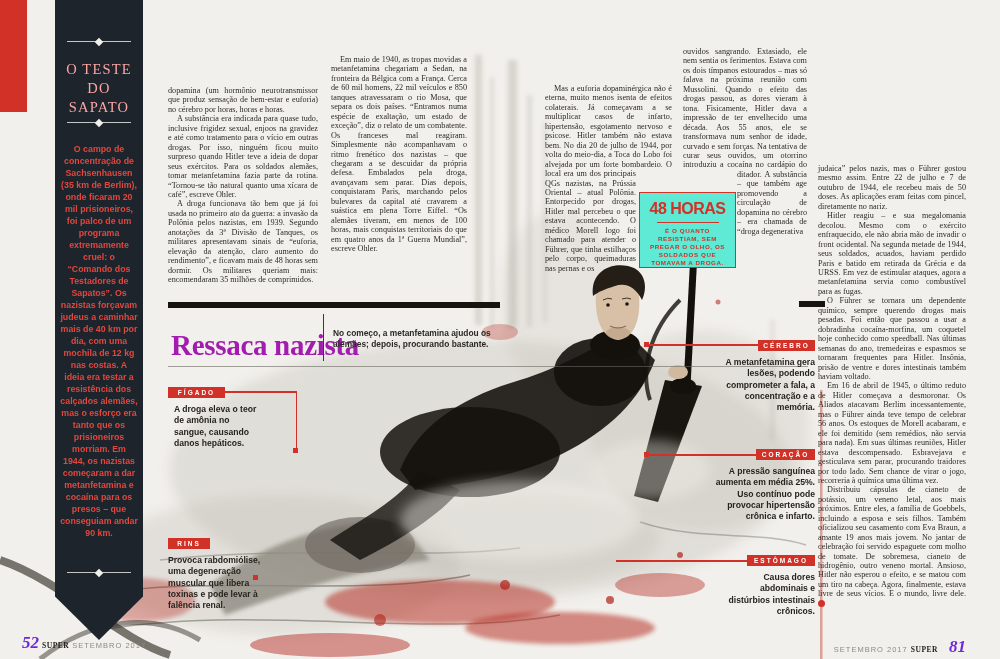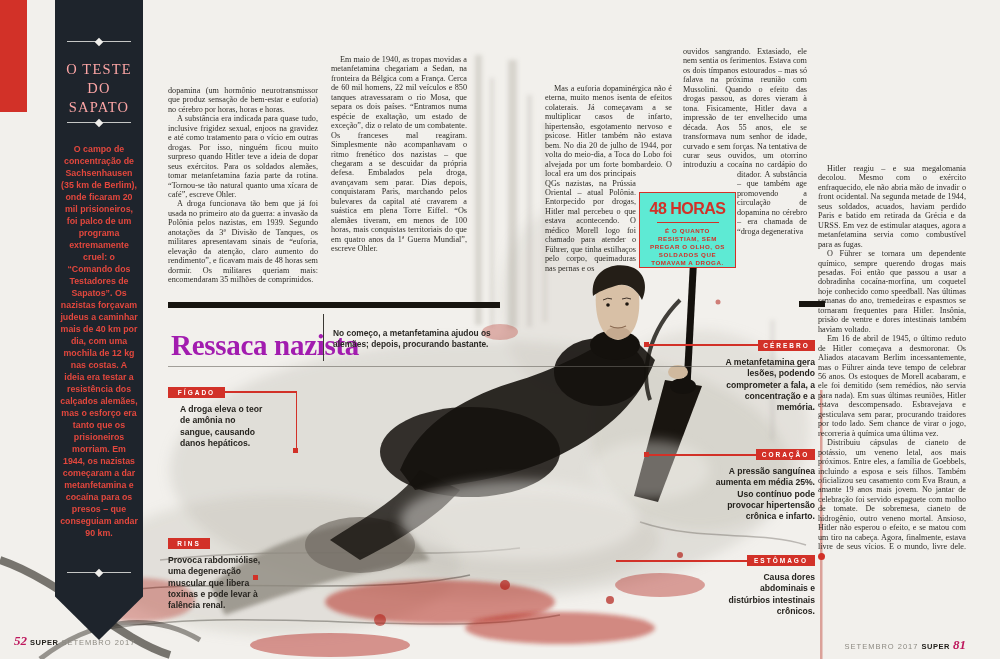--- a/index.html
+++ b/index.html
@@ -69,22 +69,22 @@
   .stat-rule{width:62px;height:1px;background:#d23128;margin:4px auto 4px;}
   .stat-cap{margin:0 8px;font-family:"Liberation Sans",sans-serif;font-weight:700;
         font-size:6.2px;line-height:8px;letter-spacing:.6px;color:#d23128;}
 
   
   .footer{position:absolute;z-index:9;font-family:"Liberation Sans",sans-serif;font-size:7.5px;
           letter-spacing:1px;color:#8d8a82;}
   .f-left{left:14px;top:633px;}
   .f-right{right:34px;top:637px;text-align:right;}
   .f-num{font-family:"Liberation Serif",serif;font-style:italic;font-weight:700;
-         font-size:13px;color:#be185d;letter-spacing:0;}
-  .f-brand{font-weight:700;color:#23211c;letter-spacing:.5px;}
+         font-size:17px;color:#6d28d9;letter-spacing:0;margin-left:8px;}
+  .f-brand{font-weight:700;color:#23211c;letter-spacing:.5px;font-family:Liberation Serif, serif;}
 </style>
 </head>
 <body>
 
 <div class="spread">
 
   <svg class="illus" viewBox="0 0 1000 659" aria-hidden="true">
     <defs>
       <filter id="b2">
           <feGaussianBlur stdDeviation="2"></feGaussianBlur>
@@ -187,20 +187,21 @@
   <div class="col c2">
     <p class="ind">Em maio de 1940, as tropas movidas a metanfetamina chegariam a Sedan, na fronteira da Bélgica com a França. Cerca de 60 mil homens, 22 mil veículos e 850 tanques atravessaram o rio Mosa, que separa os dois países. “Entramos numa espécie de exaltação, um estado de exceção”, diz o relato de um combatente. Os franceses mal reagiram. Simplesmente não acompanhavam o ritmo frenético dos nazistas – que chegaram a se descuidar da própria defesa. Embalados pela droga, avançavam sem parar. Dias depois, conquistaram Paris, marchando pelos bulevares da capital até cravarem a suástica em plena Torre Eiffel. “Os alemães tiveram, em menos de 100 horas, mais conquistas territoriais do que em quatro anos da 1ª Guerra Mundial”, escreve Ohler.</p>
   </div>
   <div class="col c3">
     <p class="ind"><span>Mas a euforia dopaminérgica não é eterna, muito menos isenta de efeitos colaterais. Já começavam a se multiplicar casos de infarto, hipertensão, esgotamento nervoso e psicose. Hitler também não estava bem. No dia 20 de julho de 1944, por volta do meio-dia, a Toca do Lobo foi alvejada por um forte bombardeio. O local era um dos principais </span><span class="spacer-r"></span><span>QGs nazistas, na Prússia Oriental – atual Polônia. Entorpecido por drogas, Hitler mal percebeu o que estava acontecendo. O médico Morell logo foi chamado para atender o Führer, que tinha estilhaços pelo corpo, queimaduras nas pernas e os</span></p>
   </div>
   <div class="col c4">
     <p><span>ouvidos sangrando. Extasiado, ele nem sentia os ferimentos. Estava com os dois tímpanos estourados – mas só falava na próxima reunião com Mussolini. Quando o efeito das drogas passou, as dores vieram à tona. Fisicamente, Hitler dava a impressão de ter envelhecido uma década. Aos 55 anos, ele se transformava num senhor de idade, curvado e sem forças. Na tentativa de curar seus ouvidos, um otorrino introduziu a cocaína no cardápio do ditador. A substância </span><span class="spacer-l"></span><span>– que também age promovendo a circulação de dopamina no cérebro – era chamada de “droga degenerativa</span></p>
   </div>
   <div class="col c5">
+    <p>judaica” pelos nazis, mas o Führer gostou mesmo assim. Entre 22 de julho e 7 de outubro de 1944, ele recebeu mais de 50 doses. As aplicações eram feitas com pincel, diretamente no nariz.</p>
     <p class="ind">Hitler reagiu – e sua megalomania decolou. Mesmo com o exército enfraquecido, ele não abria mão de invadir o front ocidental. Na segunda metade de 1944, seus soldados, acuados, haviam perdido Paris e batido em retirada da Grécia e da URSS. Em vez de estimular ataques, agora a metanfetamina servia como combustível para as fugas.</p>
     <p class="ind">O Führer se tornara um dependente químico, sempre querendo drogas mais pesadas. Foi então que passou a usar a dobradinha cocaína-morfina, um coquetel hoje conhecido como speedball. Nas últimas semanas do ano, tremedeiras e espasmos se tornaram frequentes para Hitler. Insônia, prisão de ventre e dores intestinais também haviam voltado.</p>
     <p class="ind">Em 16 de abril de 1945, o último reduto de Hitler começava a desmoronar. Os Aliados atacavam Berlim incessantemente, mas o Führer ainda teve tempo de celebrar 56 anos. Os estoques de Morell acabaram, e ele foi demitido (sem remédios, não servia para nada). Em suas últimas reuniões, Hitler estava descompensado. Esbravejava e gesticulava sem parar, procurando traidores por todo lado. Sem chance de virar o jogo, recorreria à química uma última vez.</p>
     <p class="ind"><span>Distribuiu cápsulas de cianeto de potássio, um veneno letal, aos mais próximos. Entre eles, a família de Goebbels, incluindo a esposa e seis filhos. Também oficializou seu casamento com Eva Braun, a amante 19 anos mais jovem. No jantar de celebração foi servido espaguete com molho de tomate. De sobremesa, cianeto de hidrogênio, outro veneno mortal. Ansioso, Hitler não esperou o efeito, e se matou com um tiro na cabeça. Agora, finalmente, estava livre de seus vícios. E o mundo, livre dele.</span> <span class="end-dot">●</span></p>
   </div>
 
   <div class="bar-black bb-left"></div>
   <div class="bar-black bb-stub"></div>
   <div class="rule-thin"></div>
 
@@ -208,21 +209,21 @@
   <div class="sec-div"></div>
   <p class="sec-deck">No começo, a metanfetamina ajudou os alemães; depois, procurando bastante.</p>
 
   <div class="stat">
     <div class="stat-val">48 HORAS</div>
     <div class="stat-rule"></div>
     <p class="stat-cap">É O QUANTO RESISTIAM, SEM PREGAR O OLHO, OS SOLDADOS QUE TOMAVAM A DROGA.</p>
   </div>
 
   <div class="tag" style="left:168px;top:387px;width:57px;">FÍGADO</div>
-  <div class="co-text" style="left:180px;top:404px;width:90px;">A droga eleva o teor de amônia no sangue, causando danos hepáticos.</div>
+  <div class="co-text" style="left:174px;top:404px;width:90px;">A droga eleva o teor de amônia no sangue, causando danos hepáticos.</div>
   <div class="lead" style="left:225px;top:391px;width:72px;height:1.5px;"></div>
   <div class="lead" style="left:295.5px;top:391px;width:1.5px;height:58px;"></div>
   <div class="dot" style="left:293px;top:448px;"></div>
 
   <div class="tag" style="left:168px;top:538px;width:42px;">RINS</div>
   <div class="co-text" style="left:168px;top:555px;width:98px;">Provoca rabdomiólise, uma degeneração muscular que libera toxinas e pode levar à falência renal.</div>
   <div class="dot" style="left:253px;top:575px;"></div>
 
   <div class="tag" style="left:758px;top:340px;width:57px;">CÉREBRO</div>
   <div class="co-text co-right" style="left:710px;top:357px;width:105px;">A metanfetamina gera lesões, podendo comprometer a fala, a concentração e a memória.</div>

